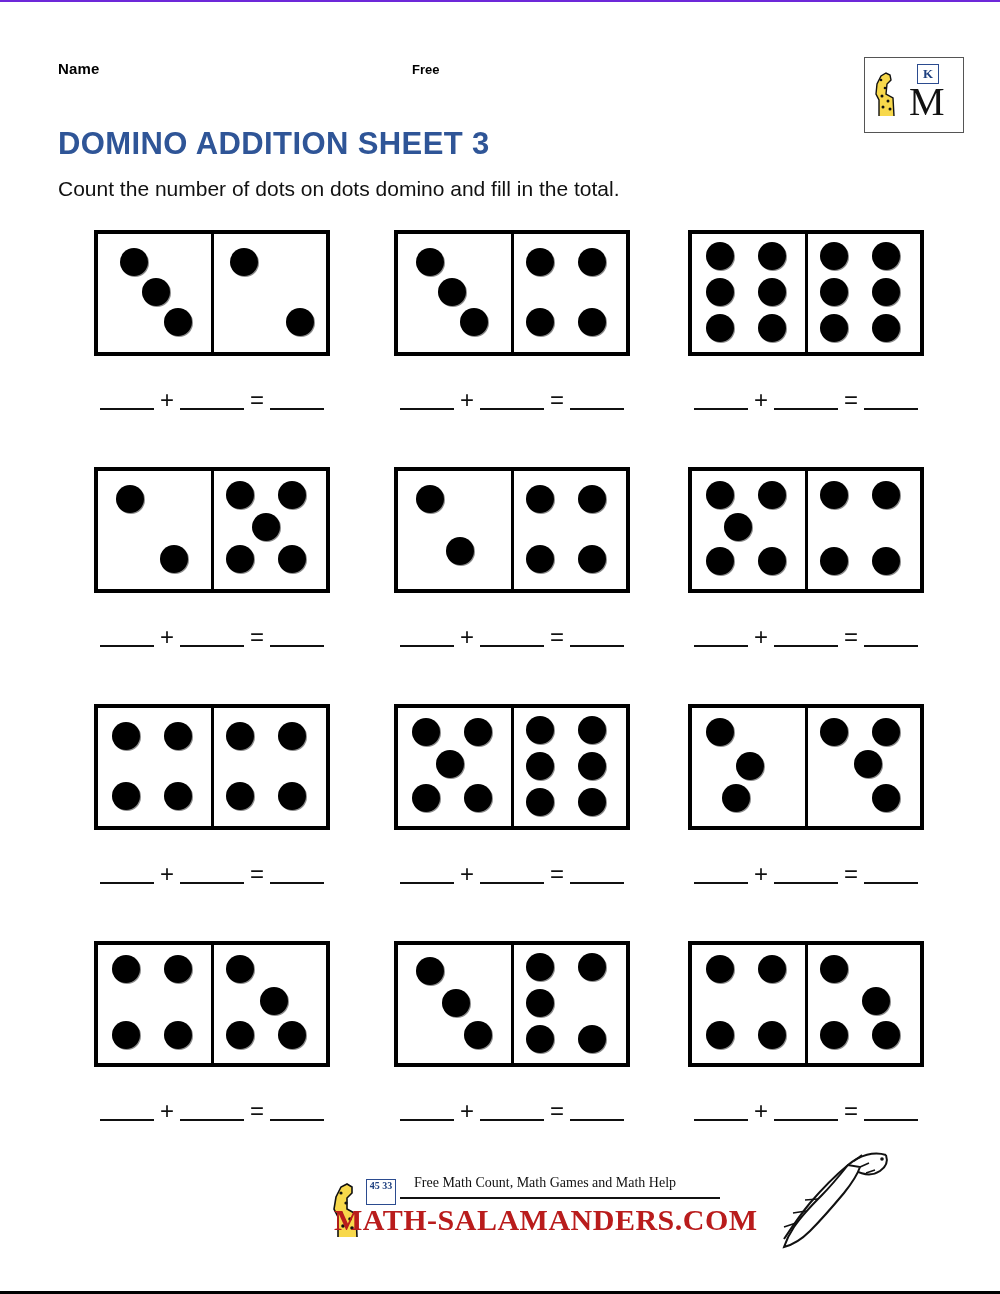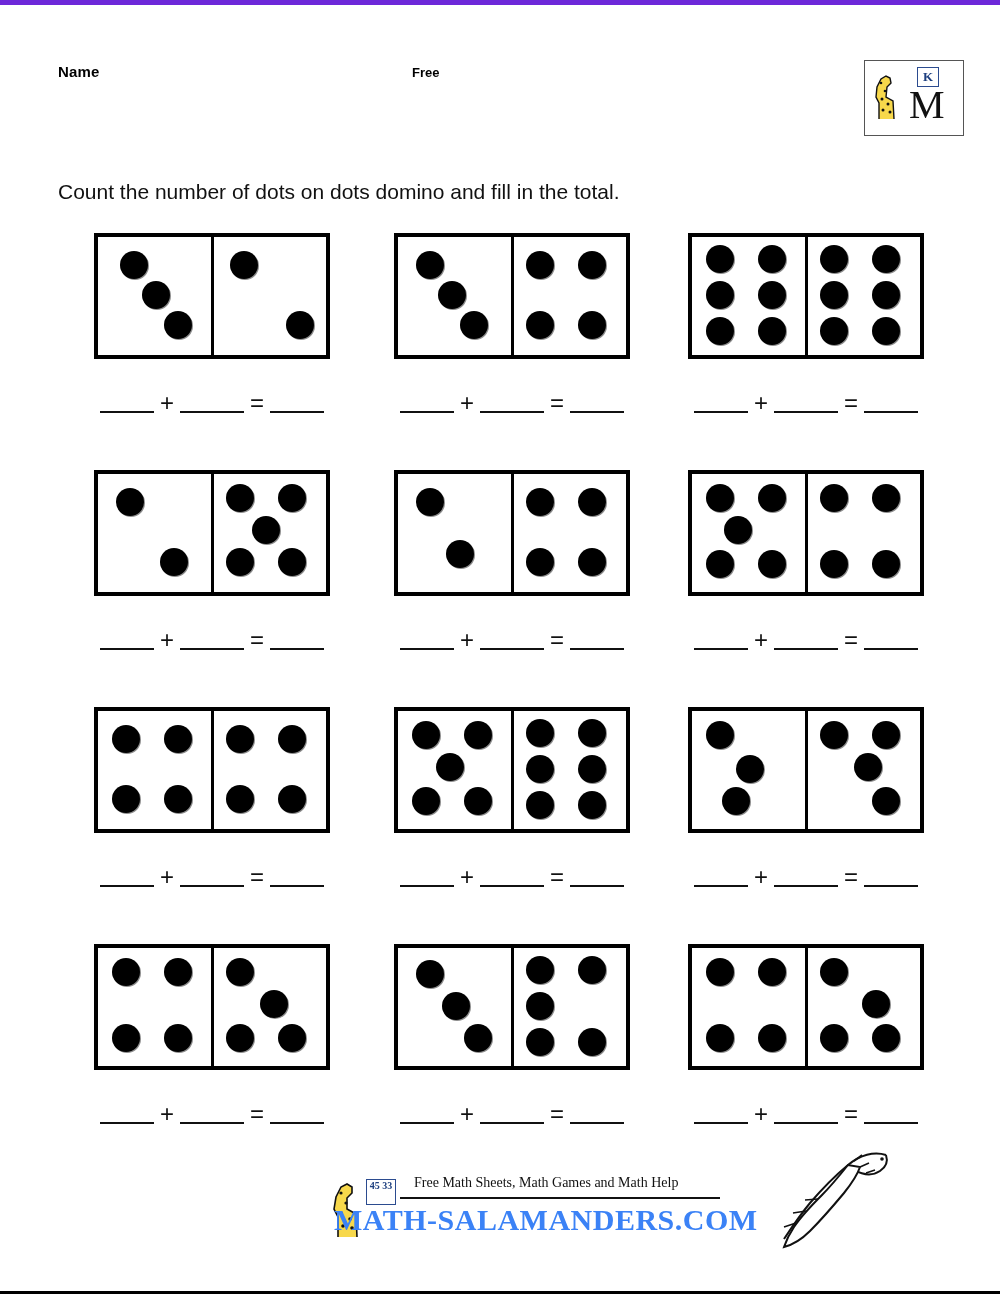--- a/index.html
+++ b/index.html
@@ -10,21 +10,21 @@
     background: #ffffff;
     font-family: "Liberation Sans", sans-serif;
     color: #000;
     position: relative;
     overflow: hidden;
   }
   .page {
     position: absolute;
     left: 0; top: 0;
     width: 1000px; height: 1294px;
-    border-top: 5px solid #6d28d9;
+    border-top: 2px solid #6d28d9;
     border-bottom: 3px solid #000;
   }
   
   .hdr {
     position: absolute;
     top: 58px; left: 0; width: 1000px;
     height: 30px;
   }
   .hdr .name-label {
     position: absolute; left: 58px; top: 0;
@@ -169,21 +169,21 @@
   }
   .footer .fline {
     position: absolute; left: 400px; top: 52px;
     width: 320px; height: 2px; background: #111;
   }
   .footer .fsite {
     position: absolute; left: 334px; top: 58px;
     font-size: 30px; font-weight: bold;
     font-family: "Liberation Serif", serif;
     letter-spacing: .5px;
-    color: #3b82f6;
+    color: #b91c1c;
   }
   .footer .lizard {
     position: absolute; right: 70px; top: 0px;
     width: 170px; height: 110px;
   }
 </style>
 </head>
 <body>
 
 <div class="page">
@@ -200,20 +200,21 @@
         <circle cx="9" cy="26" r="1.5" fill="#111"></circle>
         <circle cx="15" cy="31" r="1.5" fill="#111"></circle>
         <circle cx="10" cy="37" r="1.5" fill="#111"></circle>
         <circle cx="17" cy="39" r="1.5" fill="#111"></circle>
       </svg>
       <div class="kbox">K</div>
       <div class="mglyph">M</div>
     </div>
   </div>
 
+  <h1 class="title">DOMINO ADDITION SHEET 3</h1>
   <p class="subtitle">Count the number of dots on dots domino and fill in the total.</p>
 
   <div class="grid">
       <div class="row">
         <div class="cell c0">
           <div class="domino">
             <div class="half left">
               <div class="pip" style="left: 22px; top: 14px;"></div>
               <div class="pip" style="left: 44px; top: 44px;"></div>
               <div class="pip" style="left: 66px; top: 74px;"></div>
@@ -440,21 +441,21 @@
     <svg class="fgiraffe" viewBox="0 0 34 58">
       <path d="M8 56 L8 36 L4 28 L6 16 L11 6 L17 3 L22 6 L22 12 L17 17 L17 28 L26 33 L27 56" fill="#f7d84b" stroke="#111" stroke-width="1.6"></path>
       <circle cx="11" cy="12" r="1.6" fill="#111"></circle>
       <circle cx="16" cy="22" r="1.6" fill="#111"></circle>
       <circle cx="11" cy="32" r="1.8" fill="#111"></circle>
       <circle cx="20" cy="38" r="1.8" fill="#111"></circle>
       <circle cx="13" cy="45" r="1.8" fill="#111"></circle>
       <circle cx="22" cy="47" r="1.8" fill="#111"></circle>
     </svg>
     <div class="ftag">45 33</div>
-    <div class="fline-text">Free Math Sheets, Math Games and Math Help</div>
+    <div class="fline-text">Free Math Count, Math Games and Math Help</div>
     <div class="fline"></div>
     <div class="fsite">MATH-SALAMANDERS.COM</div>
     <svg class="lizard" viewBox="0 0 170 110">
       <path d="M150 10 C138 6 124 10 112 20 C100 30 86 44 74 58 C64 70 56 82 48 94" fill="none" stroke="#111" stroke-width="2"></path>
       <path d="M150 10 C152 16 150 22 144 26 C132 34 118 26 112 20" fill="none" stroke="#111" stroke-width="2"></path>
       <path d="M112 20 C104 30 96 40 86 50 C76 60 66 70 58 82 C54 88 50 96 48 102
                C56 100 66 94 74 86 C86 74 98 60 108 48 C116 38 122 28 124 22 Z" fill="#fff" stroke="#111" stroke-width="2"></path>
       <path d="M118 16 l8 -6 M124 22 l9 -4 M130 28 l9 -3" stroke="#111" stroke-width="1.6" fill="none"></path>
       <path d="M60 78 l-12 4 M70 66 l-13 2 M82 54 l-13 1" stroke="#111" stroke-width="1.6" fill="none"></path>
       <circle cx="146" cy="14" r="1.8" fill="#111"></circle>

